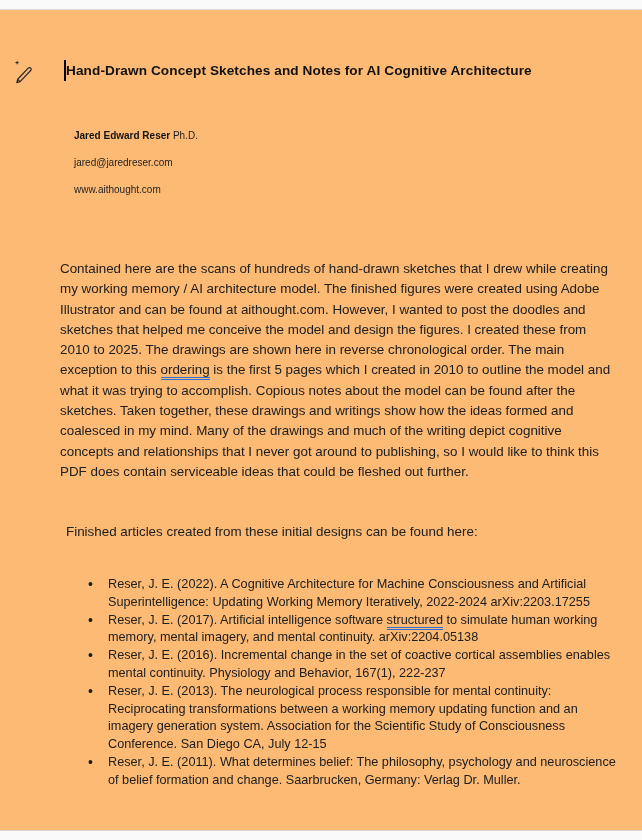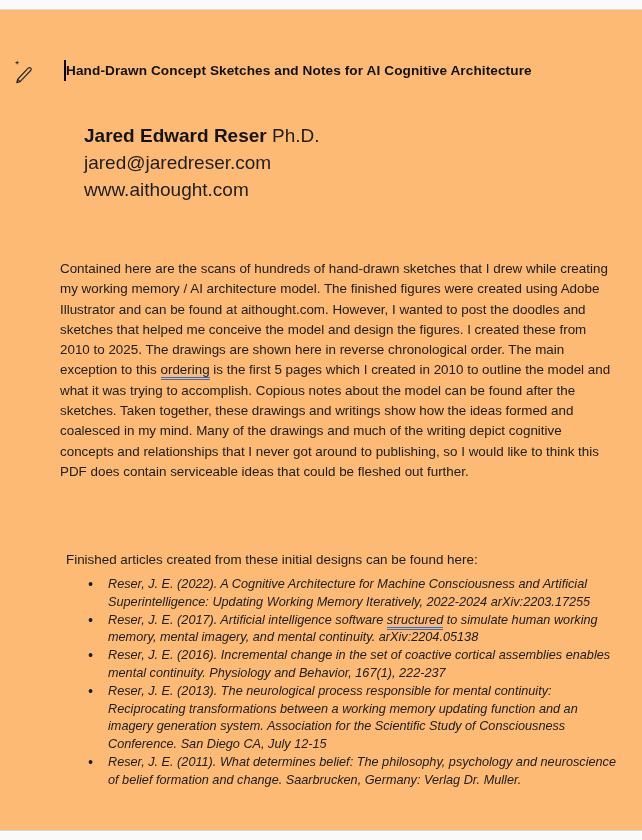--- a/index.html
+++ b/index.html
@@ -30,41 +30,40 @@
   .caret {
     position: absolute; left: 64px; top: 60px; width: 1.5px; height: 21px;
     background: #000000;
   }
   .doc-title {
     position: absolute; left: 66px; top: 63px; width: 556px;
     font-size: 13.6px; font-weight: 700; color: #121212;
     letter-spacing: 0.1px;
   }
   .author-block {
-    position: absolute; left: 84px; top: 122px; width: 400px;
-    font-size: 19px; line-height: 27px; color: #1e1e1e;
+    position: absolute; left: 74px; top: 122px; width: 400px;
+    font-size: 10px; line-height: 27px; color: #1e1e1e;
   }
   .author-name { font-weight: 700; color: #141414; }
   .intro {
     position: absolute; left: 60px; top: 259px; width: 557px;
     font-size: 13.4px; line-height: 20.3px; color: #202020;
   }
   .grammar {
     border-bottom: 3px double #2e6fd1;
     cursor: pointer;
   }
   .articles-heading {
-    position: absolute; left: 66px; top: 552px; width: 557px;
+    position: absolute; left: 66px; top: 524px; width: 557px;
     font-size: 13.4px; color: #202020;
   }
   .refs {
     position: absolute; left: 66px; top: 576px; width: 554px;
     font-size: 12.7px; line-height: 17.8px; color: #202020;
     list-style: none;
-    font-style: italic;
   }
   .refs li {
     position: relative;
     padding-left: 42px;
   }
   .refs li::before {
     content: "\2022";
     position: absolute; left: 22px; top: 0;
     font-size: 14px; color: #1a1a1a;
   }

